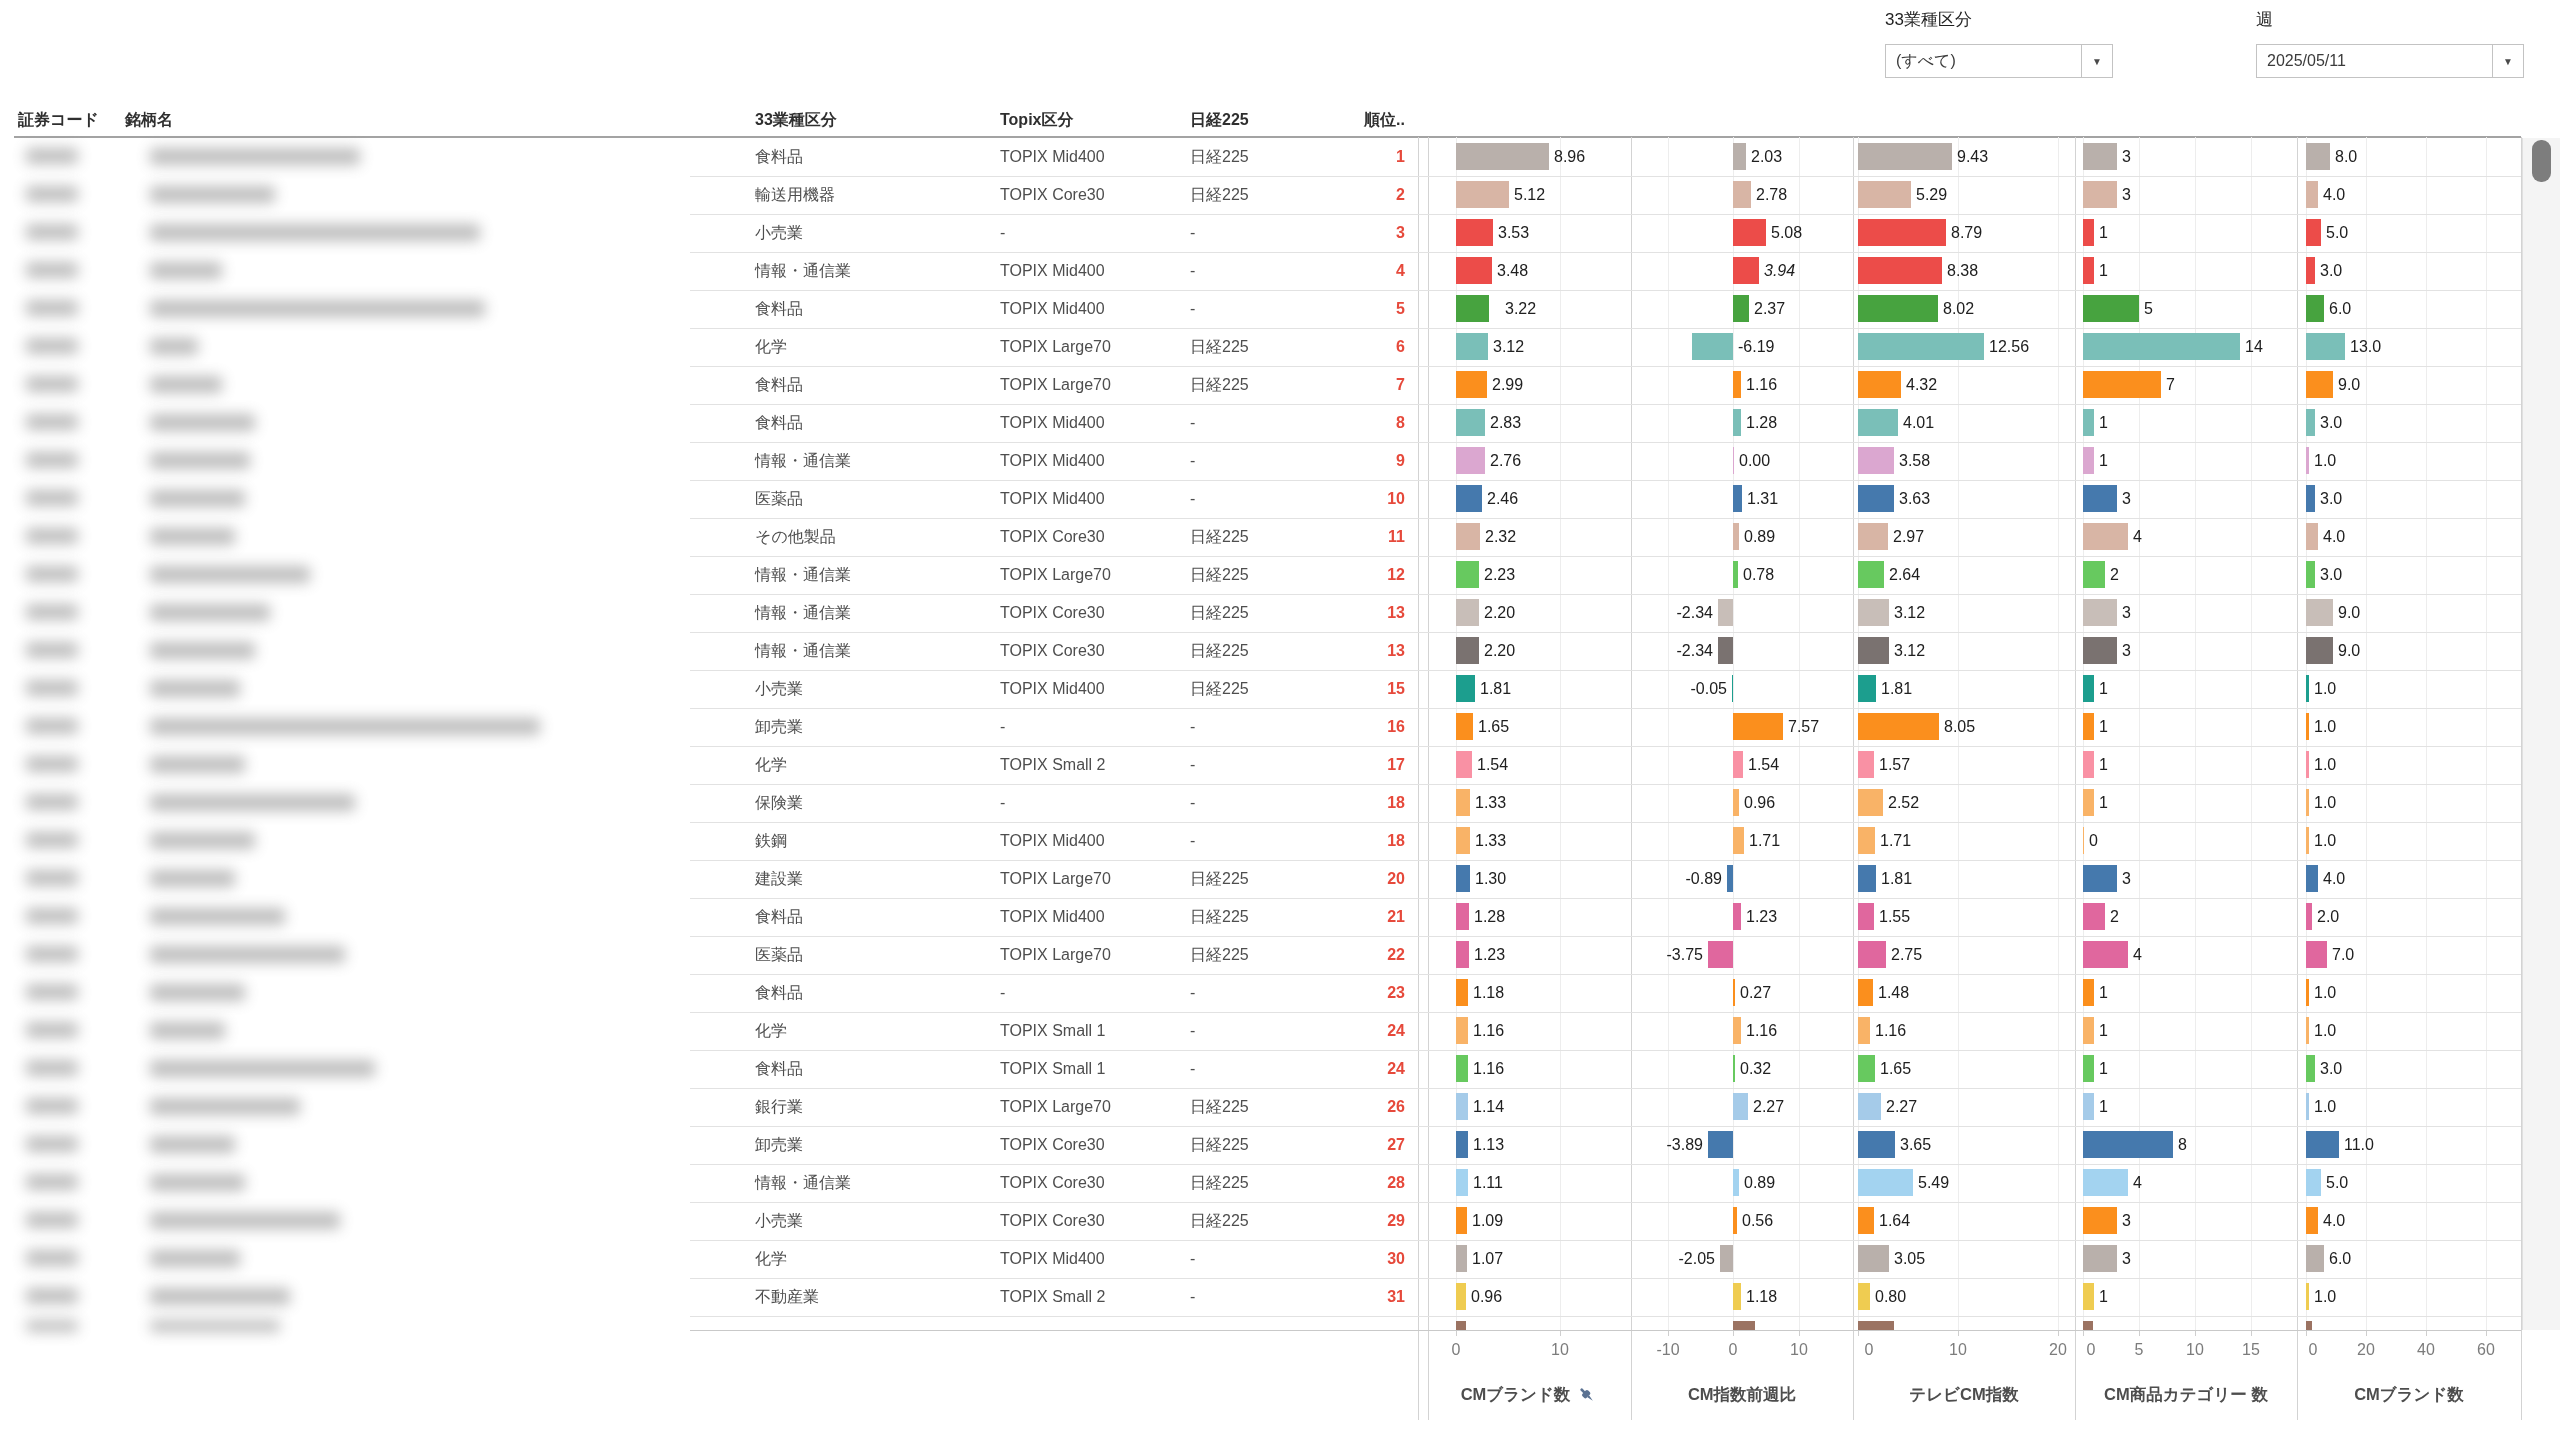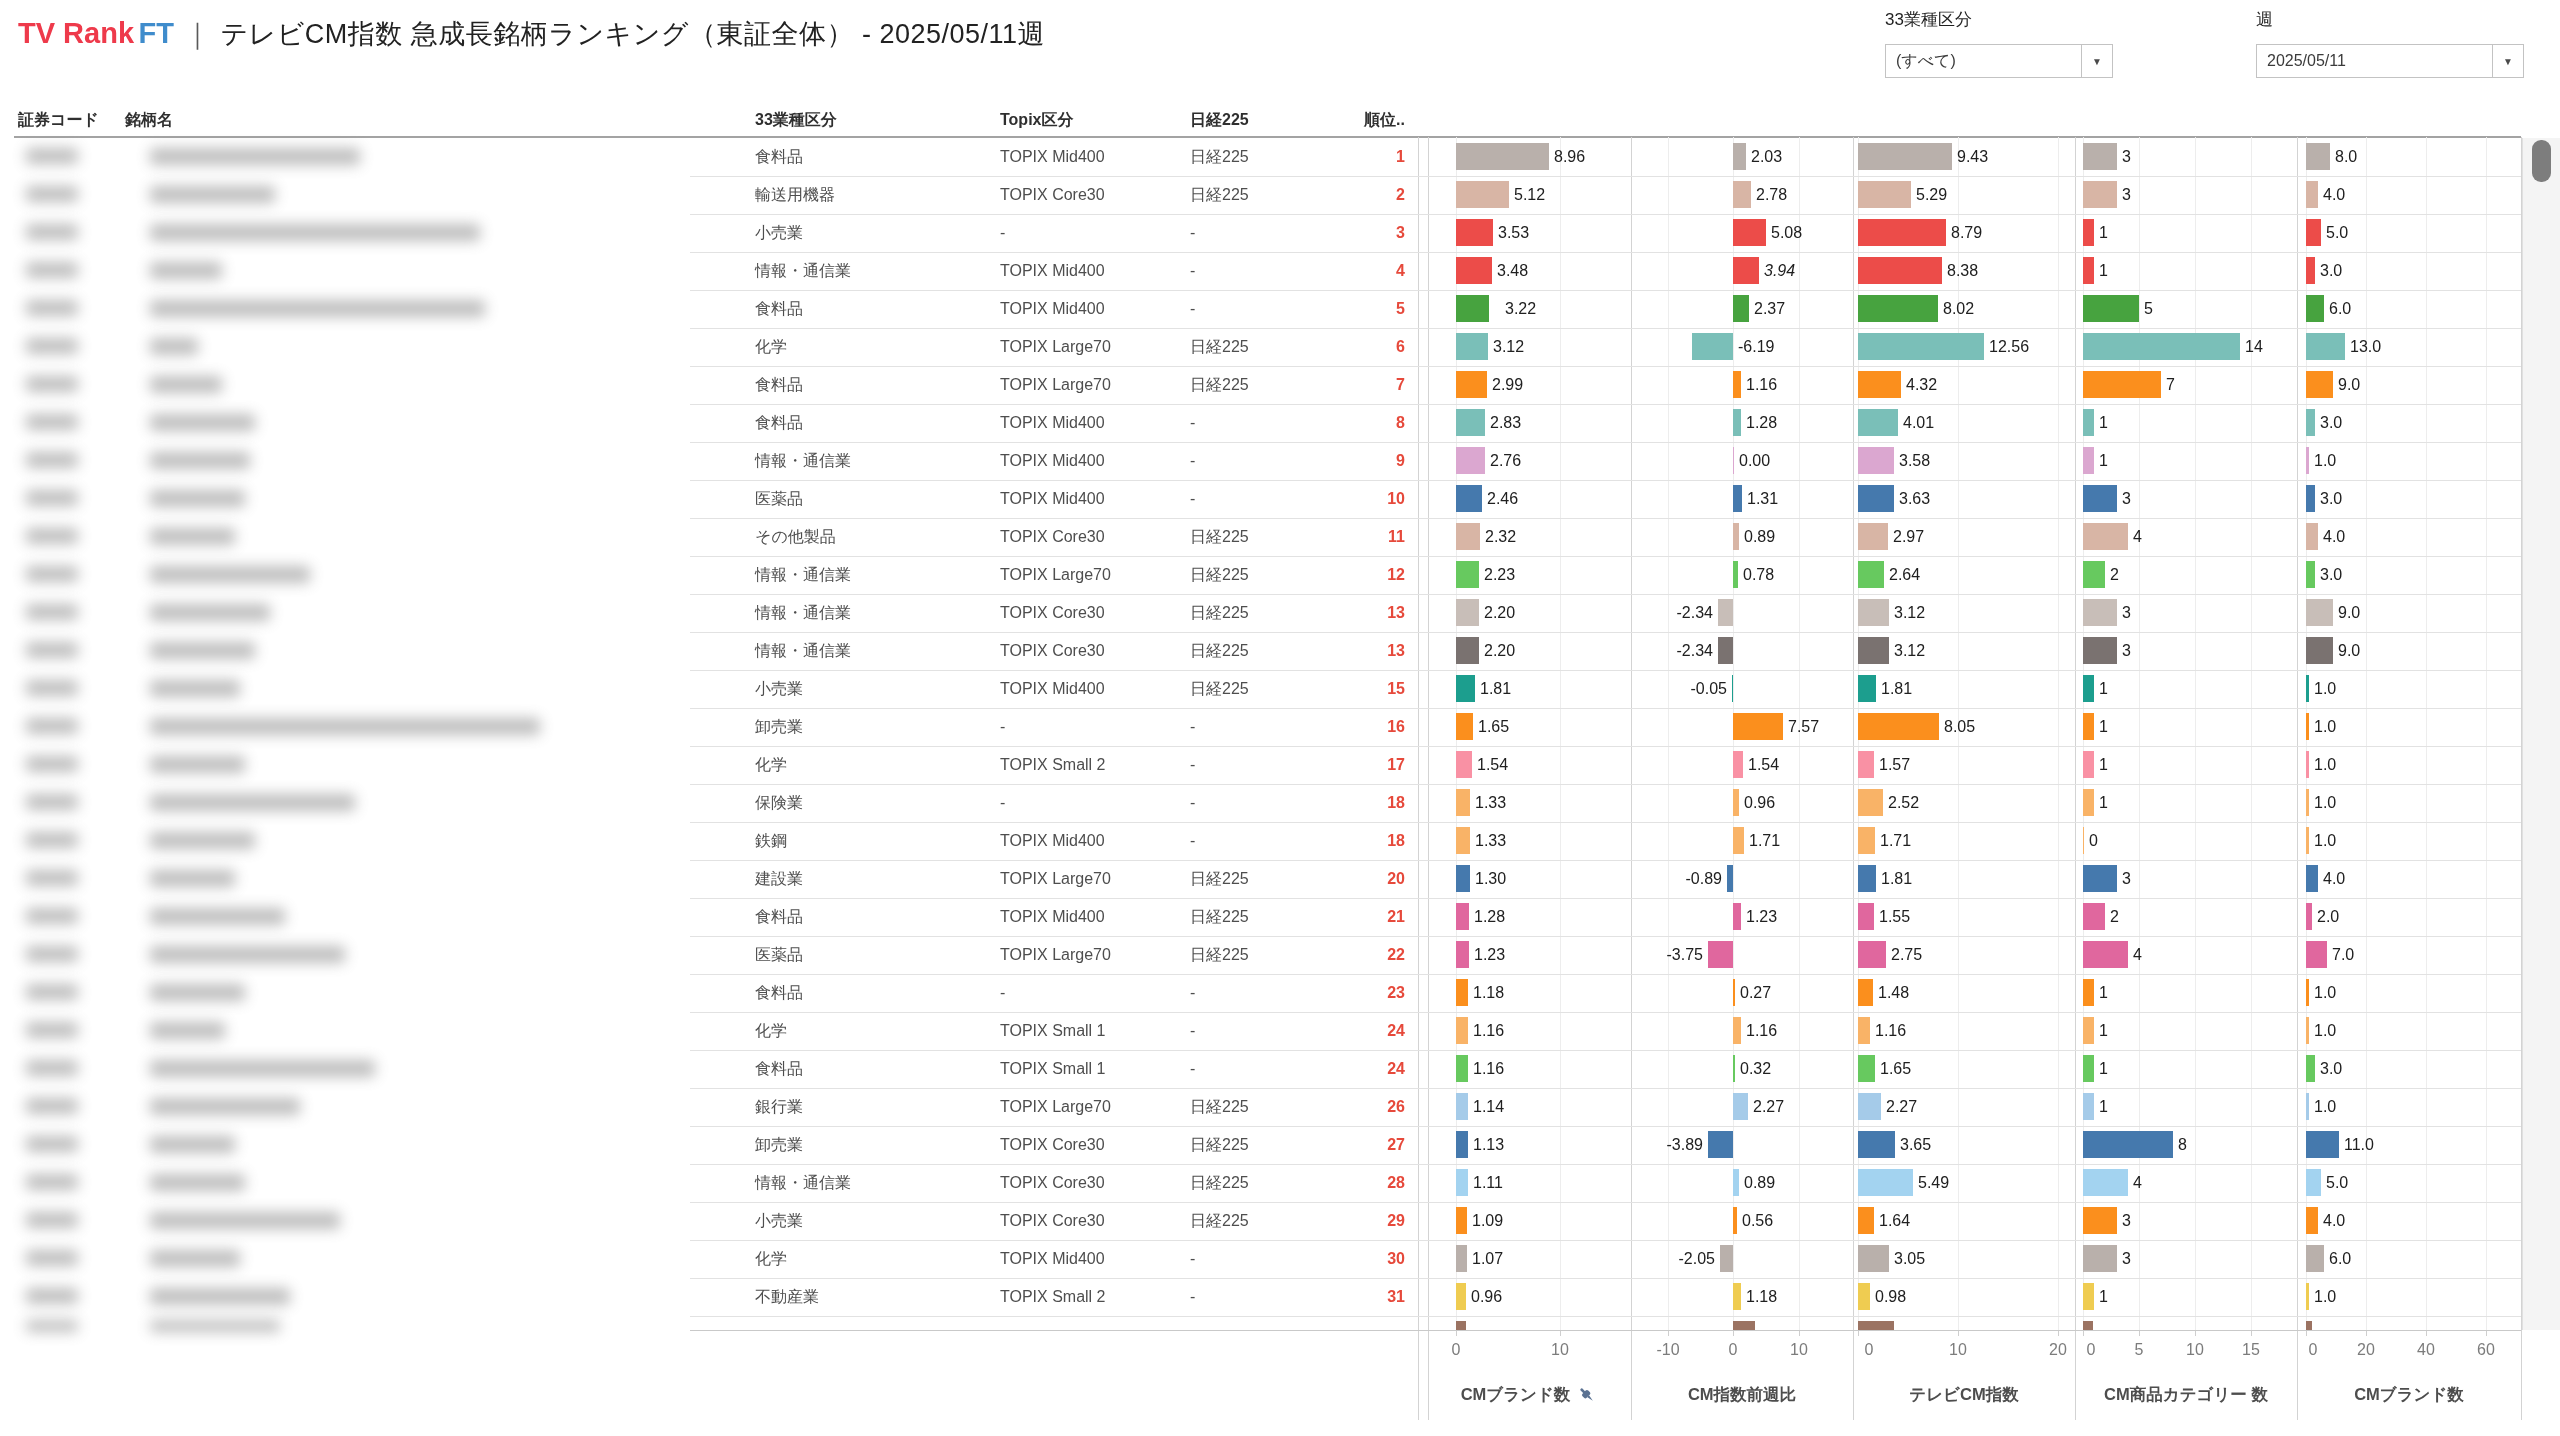--- a/index.html
+++ b/index.html
@@ -39,28 +39,20 @@
               font-size:16.5px;font-weight:600;color:#4d4d4d;gap:6px;cursor:pointer;}
   
   #scroll-track{position:absolute;left:2522px;top:138px;width:38px;height:1192px;background:#f4f4f4;border-left:1px solid #e0e0e0;}
   #scroll-thumb{position:absolute;left:9px;top:2px;width:19px;height:42px;background:#7d7d7d;border-radius:9px;}
 </style>
 </head>
 <body>
 
 <div id="app">
 
-  <div id="titlebar">
-    <span>
-      <span class="brand brand-tv">TV Rank</span>
-      <span class="brand brand-ft">FT</span>
-    </span>
-    <span class="title-sep">｜</span>
-    <span class="title-text">テレビCM指数 急成長銘柄ランキング（東証全体） - 2025/05/11週</span>
-  </div>
 
   <div class="filter-label" style="left:1885px;">33業種区分</div>
   <div class="dropdown" style="left:1885px;width:228px;">
     <span class="dd-text">(すべて)</span>
     <span class="dd-arrow">▼</span>
   </div>
   <div class="filter-label" style="left:2256px;">週</div>
   <div class="dropdown" style="left:2256px;width:268px;">
     <span class="dd-text">2025/05/11</span>
     <span class="dd-arrow">▼</span>
@@ -670,21 +662,21 @@
       <div class="blurblob" style="left: 150px; top: 1288px; width: 140px; height: 17px;"></div>
       <div class="rowtext" style="left: 755px; top: 1278px; width: 240px;">不動産業</div>
       <div class="rowtext" style="left: 1000px; top: 1278px; width: 185px;">TOPIX Small 2</div>
       <div class="rowtext" style="left: 1190px; top: 1278px; width: 130px;">-</div>
       <div class="rowtext rank" style="left: 1345px; top: 1278px;">31</div>
       <div class="bar" style="left: 1456px; top: 1283px; width: 10px; background: rgb(239, 204, 81);"></div>
       <div class="blabel" style="left: 1471px; top: 1278px;">0.96</div>
       <div class="bar" style="left: 1733px; top: 1283px; width: 8px; background: rgb(239, 204, 81);"></div>
       <div class="blabel" style="left: 1746px; top: 1278px;">1.18</div>
       <div class="bar" style="left: 1858px; top: 1283px; width: 12px; background: rgb(239, 204, 81);"></div>
-      <div class="blabel" style="left: 1875px; top: 1278px;">0.98</div>
+      <div class="blabel" style="left: 1875px; top: 1278px;">0.80</div>
       <div class="bar" style="left: 2083px; top: 1283px; width: 11px; background: rgb(239, 204, 81);"></div>
       <div class="blabel" style="left: 2099px; top: 1278px;">1</div>
       <div class="bar" style="left: 2306px; top: 1283px; width: 3px; background: rgb(239, 204, 81);"></div>
       <div class="blabel" style="left: 2314px; top: 1278px;">1.0</div>
       <div class="blurblob" style="left: 26px; top: 1320px; width: 52px; height: 12px;"></div>
       <div class="blurblob" style="left: 150px; top: 1320px; width: 130px; height: 12px;"></div>
       <div class="bar" style="left: 1456px; top: 1321px; width: 10px; height: 9px; background: rgb(155, 115, 98);"></div>
       <div class="bar" style="left: 1733px; top: 1321px; width: 22px; height: 9px; background: rgb(155, 115, 98);"></div>
       <div class="bar" style="left: 1858px; top: 1321px; width: 36px; height: 9px; background: rgb(155, 115, 98);"></div>
       <div class="bar" style="left: 2083px; top: 1321px; width: 10px; height: 9px; background: rgb(155, 115, 98);"></div>

